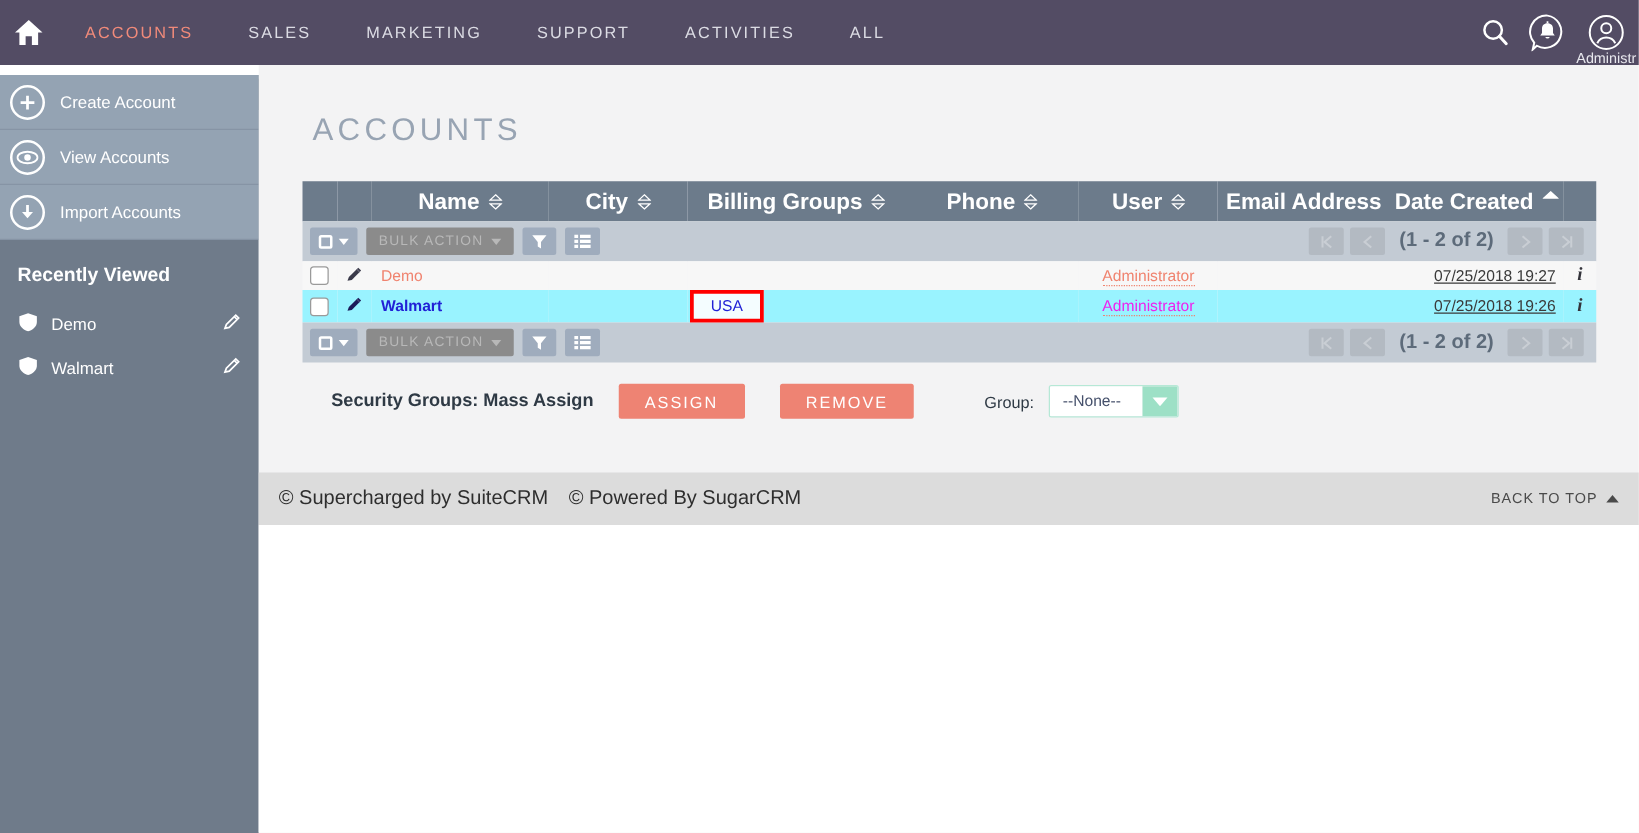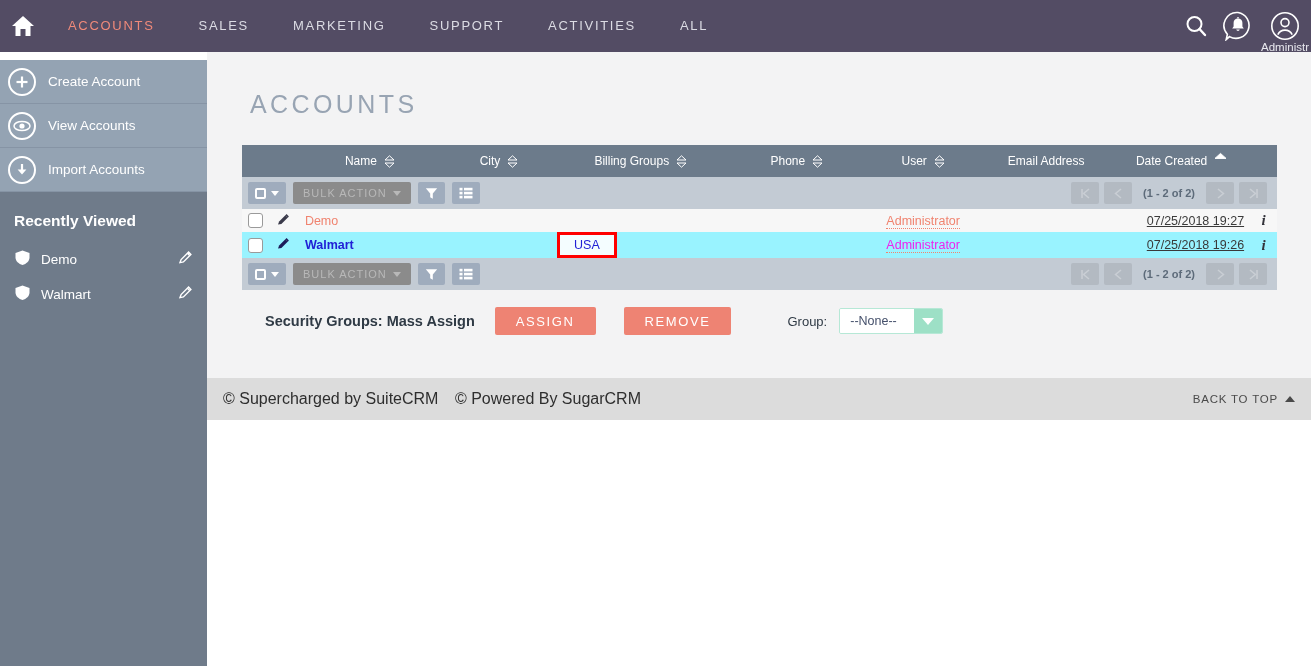--- a/index.html
+++ b/index.html
@@ -158,22 +158,22 @@
   .list-wrap {
     position: absolute;
     top: 93px; left: 35px;
     width: 1035px;
   }
   .tbl { width: 100%; border-collapse: collapse; }
 
   thead th {
     background: #6c7b8b;
     color: #ffffff;
-    font-size: 12px;
-    font-weight: normal;
+    font-size: 18px;
+    font-weight: bold;
     height: 32px;
     text-align: center;
     white-space: nowrap;
     padding: 0;
   }
   .th-inner { display: inline-flex; align-items: center; gap: 7px; }
 
   
   .toolbar-row td {
     background: #c3cbd4;
@@ -225,21 +225,21 @@
     width: 28px; height: 22px;
     background: #b3bac2;
     border-radius: 2px;
     display: flex; align-items: center; justify-content: center;
     color: #c9ced4;
     font-size: 13px;
     cursor: pointer;
   }
   .pg-count {
     color: #5d6b7a;
-    font-size: 11px;
+    font-size: 16px;
     font-weight: bold;
     padding: 0 6px;
     white-space: nowrap;
   }
 
   
   tbody tr.drow { height: 23px; }
   tbody tr.drow td {
     font-size: 12.5px;
     padding: 0 6px;

